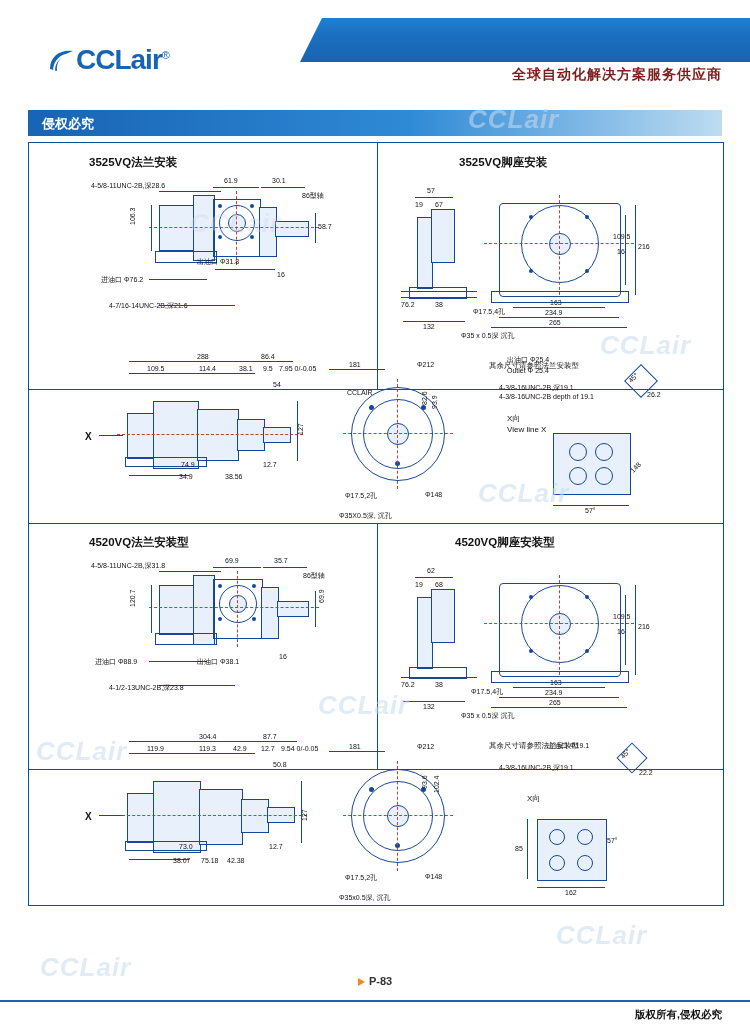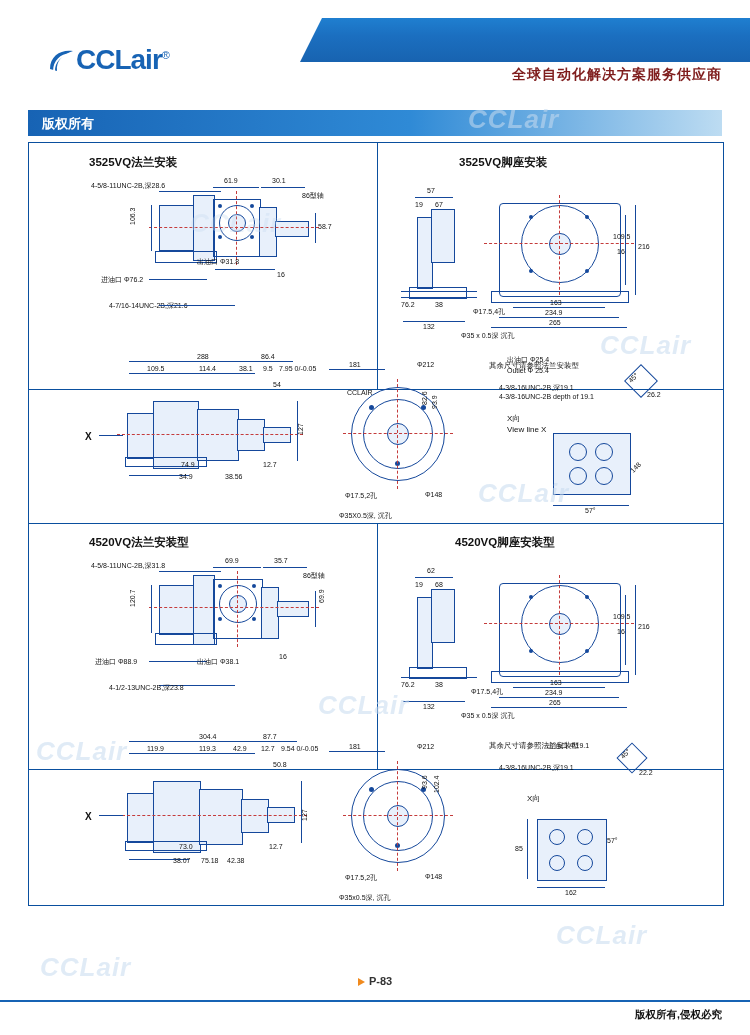--- a/index.html
+++ b/index.html
@@ -112,21 +112,21 @@
           <path d="M2 20 C2 6, 14 0, 25 2 C14 6, 8 12, 9 22 Z" fill="#1763b4"></path>
           <path d="M6 22 C6 12, 13 6, 22 5" stroke="#ffffff" stroke-width="2" fill="none"></path>
         </svg>
       </span><span>CCLair</span><span class="reg">®</span>
     </div>
   </div>
   <div class="header-slogan">全球自动化解决方案服务供应商</div>
 </div>
 
 <div class="section-bar">
-  <span>版权所有</span>
+  <span>侵权必究</span>
 </div>
 
 <div class="frame">
 
   <div class="divider-h" style="top:246px;"></div>
   <div class="divider-h" style="top:380px;"></div>
   <div class="divider-h" style="top:626px;"></div>
   <div class="divider-v" style="left:348px;height:246px;"></div>
   <div class="divider-v" style="left:348px;top:380px;height:246px;"></div>
 

